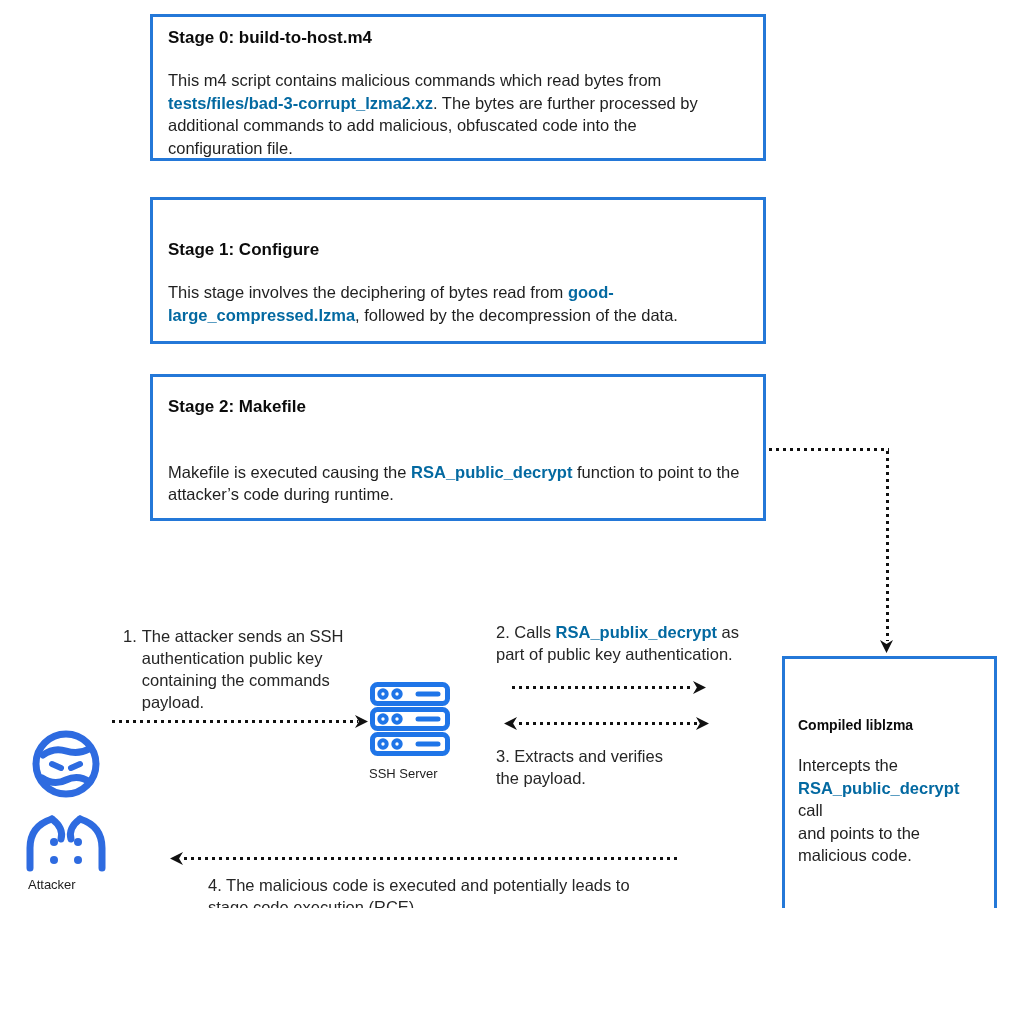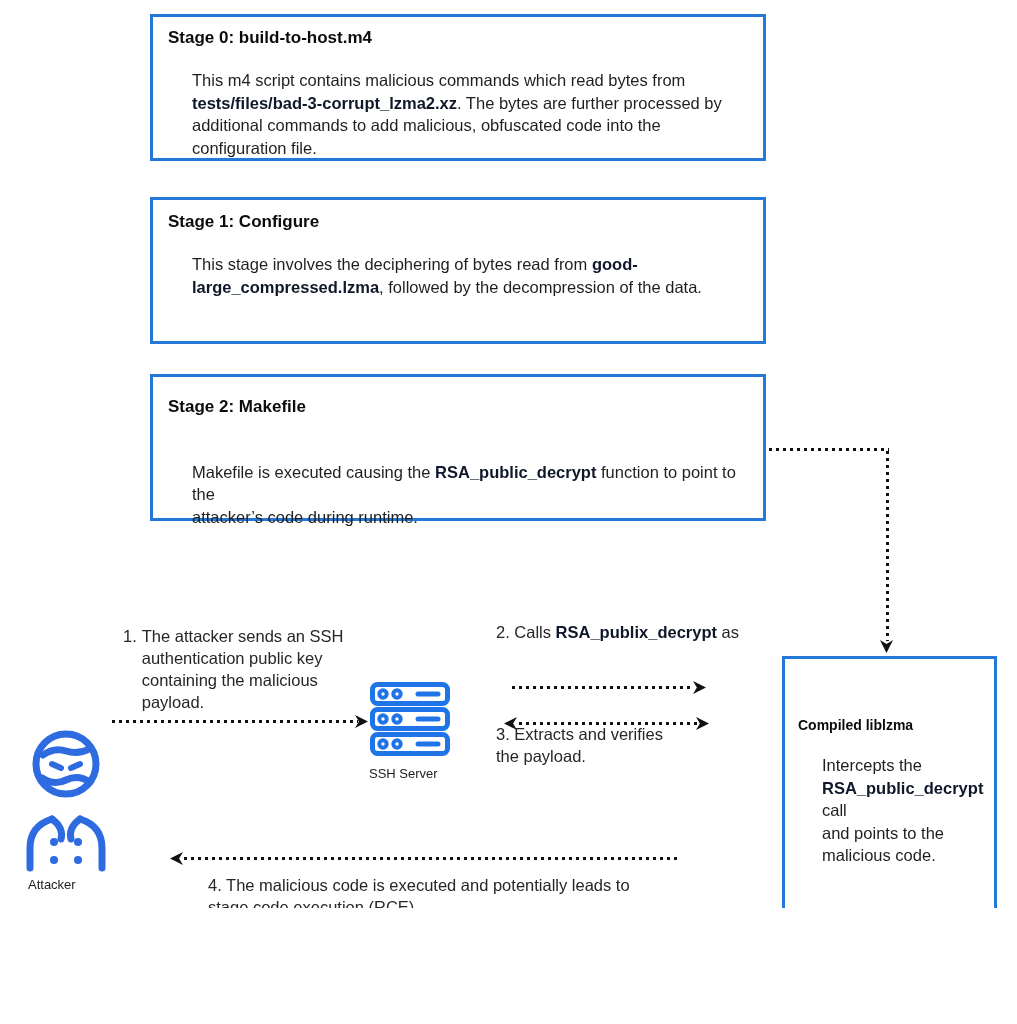--- a/index.html
+++ b/index.html
@@ -6,22 +6,22 @@
   .canvas{
     position:relative;width:1017px;height:908px;background:#ffffff;
     font-family:"Liberation Sans",sans-serif;color:#1d1d1d;overflow:hidden;
   }
   
   .stage-box{
     position:absolute;left:150px;width:616px;height:147px;box-sizing:border-box;
     border:3px solid #2478d8;background:#fff;padding:11px 15px;
   }
   .box-title{font-weight:bold;font-size:17px;color:#0b0b0b;margin:0 0 21px 0;}
-  .box-body{font-size:16.5px;line-height:22.5px;color:#1f1f1f;margin-left:24px;}
-  .box-body b, .flow-text b{color:#0f172a;}
+  .box-body{font-size:16.5px;line-height:22.5px;color:#1f1f1f;}
+  .box-body b, .flow-text b{color:#0369a1;}
   
   .liblzma-box{
     position:absolute;left:782px;top:656px;width:215px;height:277px;box-sizing:border-box;
     border:3px solid #2478d8;background:#fff;padding:58px 8px 0 13px;
   }
   
   .dots-h{position:absolute;height:3px;background-image:repeating-linear-gradient(to right,#111 0 3px,transparent 3px 7px);}
   .dots-v{position:absolute;width:3px;background-image:repeating-linear-gradient(to bottom,#111 0 3px,transparent 3px 7px);}
   .chev{position:absolute;width:13px;height:13px;background:#111;}
   .chev-right{clip-path:polygon(0 0,100% 50%,0 100%,30% 50%);}
@@ -44,37 +44,37 @@
 </head>
 <body>
 
 <div class="canvas">
 
   <div class="stage-box" style="top:14px;">
     <div class="box-title">Stage 0: build-to-host.m4</div>
     <div class="box-body"><span>This m4 script contains malicious commands which read bytes from</span><br><b>tests/files/bad-3-corrupt_lzma2.xz</b><span>. The bytes are further processed by</span><br><span>additional commands to add malicious, obfuscated code into the</span><br><span>configuration file.</span></div>
   </div>
 
-  <div class="stage-box" style="top:197px;padding-top:12px;">
+  <div class="stage-box" style="top:197px;padding-top:40px;">
     <div class="box-title">Stage 1: Configure</div>
     <div class="box-body"><span>This stage involves the deciphering of bytes read from </span><b>good-</b><br><b>large_compressed.lzma</b><span>, followed by the decompression of the data.</span></div>
   </div>
 
   <div class="stage-box" style="top:374px;padding-top:20px;">
     <div class="box-title">Stage 2: Makefile</div>
     <div class="box-body"><br><span>Makefile is executed causing the </span><b>RSA_public_decrypt</b><span> function to point to the</span><br><span>attacker’s code during runtime.</span></div>
   </div>
 
   <div class="dots-h" style="left:769px;top:448px;width:120px;"></div>
   <div class="dots-v" style="left:886px;top:451px;height:190px;"></div>
   <div class="chev chev-down" style="left:880px;top:640px;"></div>
 
   <div class="flow-text step1" style="left:123px;top:625px;">
     <span>1.</span>
-    <span><span>The attacker sends an SSH</span><br><span>authentication public key</span><br><span>containing the malicious</span><br><span>payload.</span></span>
+    <span><span>The attacker sends an SSH</span><br><span>authentication public key</span><br><span>containing the commands</span><br><span>payload.</span></span>
   </div>
 
   <div class="dots-h" style="left:112px;top:720px;width:246px;"></div>
   <div class="chev chev-right" style="left:355px;top:715px;"></div>
 
   <svg class="abs" style="left:14px;top:720px;" width="104" height="152" viewBox="0 0 104 152">
     <g fill="none" stroke="#2e6be0" stroke-width="7" stroke-linecap="round">
       <circle cx="52" cy="44" r="30"></circle>
       <path d="M29,35 Q40,27 52,31 Q64,35 75,29"></path>
       <path d="M38,44 L47,48 M66,44 L57,48" stroke-width="6"></path>
@@ -108,30 +108,30 @@
         <circle cx="27" cy="62" r="3.7"></circle>
     </g>
     <g stroke="#1f75e8" stroke-width="5" stroke-linecap="round">
       <path d="M48,12 H68"></path>
         <path d="M48,37 H68"></path>
         <path d="M48,62 H68"></path>
     </g>
   </svg>
   <div class="icon-label" style="left:369px;top:766px;">SSH Server</div>
 
-  <div class="flow-text" style="left:496px;top:621px;"><span>2. Calls </span><b>RSA_publix_decrypt</b><span> as</span><br></div>
+  <div class="flow-text" style="left:496px;top:621px;"><span>2. Calls </span><b>RSA_publix_decrypt</b><span> as</span><br><span>part of public key authentication.</span></div>
 
   <div class="dots-h" style="left:512px;top:686px;width:182px;"></div>
   <div class="chev chev-right" style="left:693px;top:681px;"></div>
 
   <div class="chev chev-left" style="left:504px;top:717px;"></div>
   <div class="dots-h" style="left:519px;top:722px;width:178px;"></div>
   <div class="chev chev-right" style="left:696px;top:717px;"></div>
 
-  <div class="flow-text" style="left:496px;top:723px;"><span>3. Extracts and verifies</span><br><span>the payload.</span></div>
+  <div class="flow-text" style="left:496px;top:745px;"><span>3. Extracts and verifies</span><br><span>the payload.</span></div>
 
   <div class="liblzma-box">
     <div class="box-title" style="font-size:14px;">Compiled liblzma</div>
     <div class="box-body"><span>Intercepts the</span><br><b>RSA_public_decrypt</b><span> call</span><br><span>and points to the</span><br><span>malicious code.</span></div>
   </div>
 
   <div class="chev chev-left" style="left:170px;top:852px;"></div>
   <div class="dots-h" style="left:184px;top:857px;width:496px;"></div>
 
   <div class="flow-text" style="left:208px;top:874px;"><span>4. The malicious code is executed and potentially leads to</span><br><span>stage code execution (RCE).</span></div>

